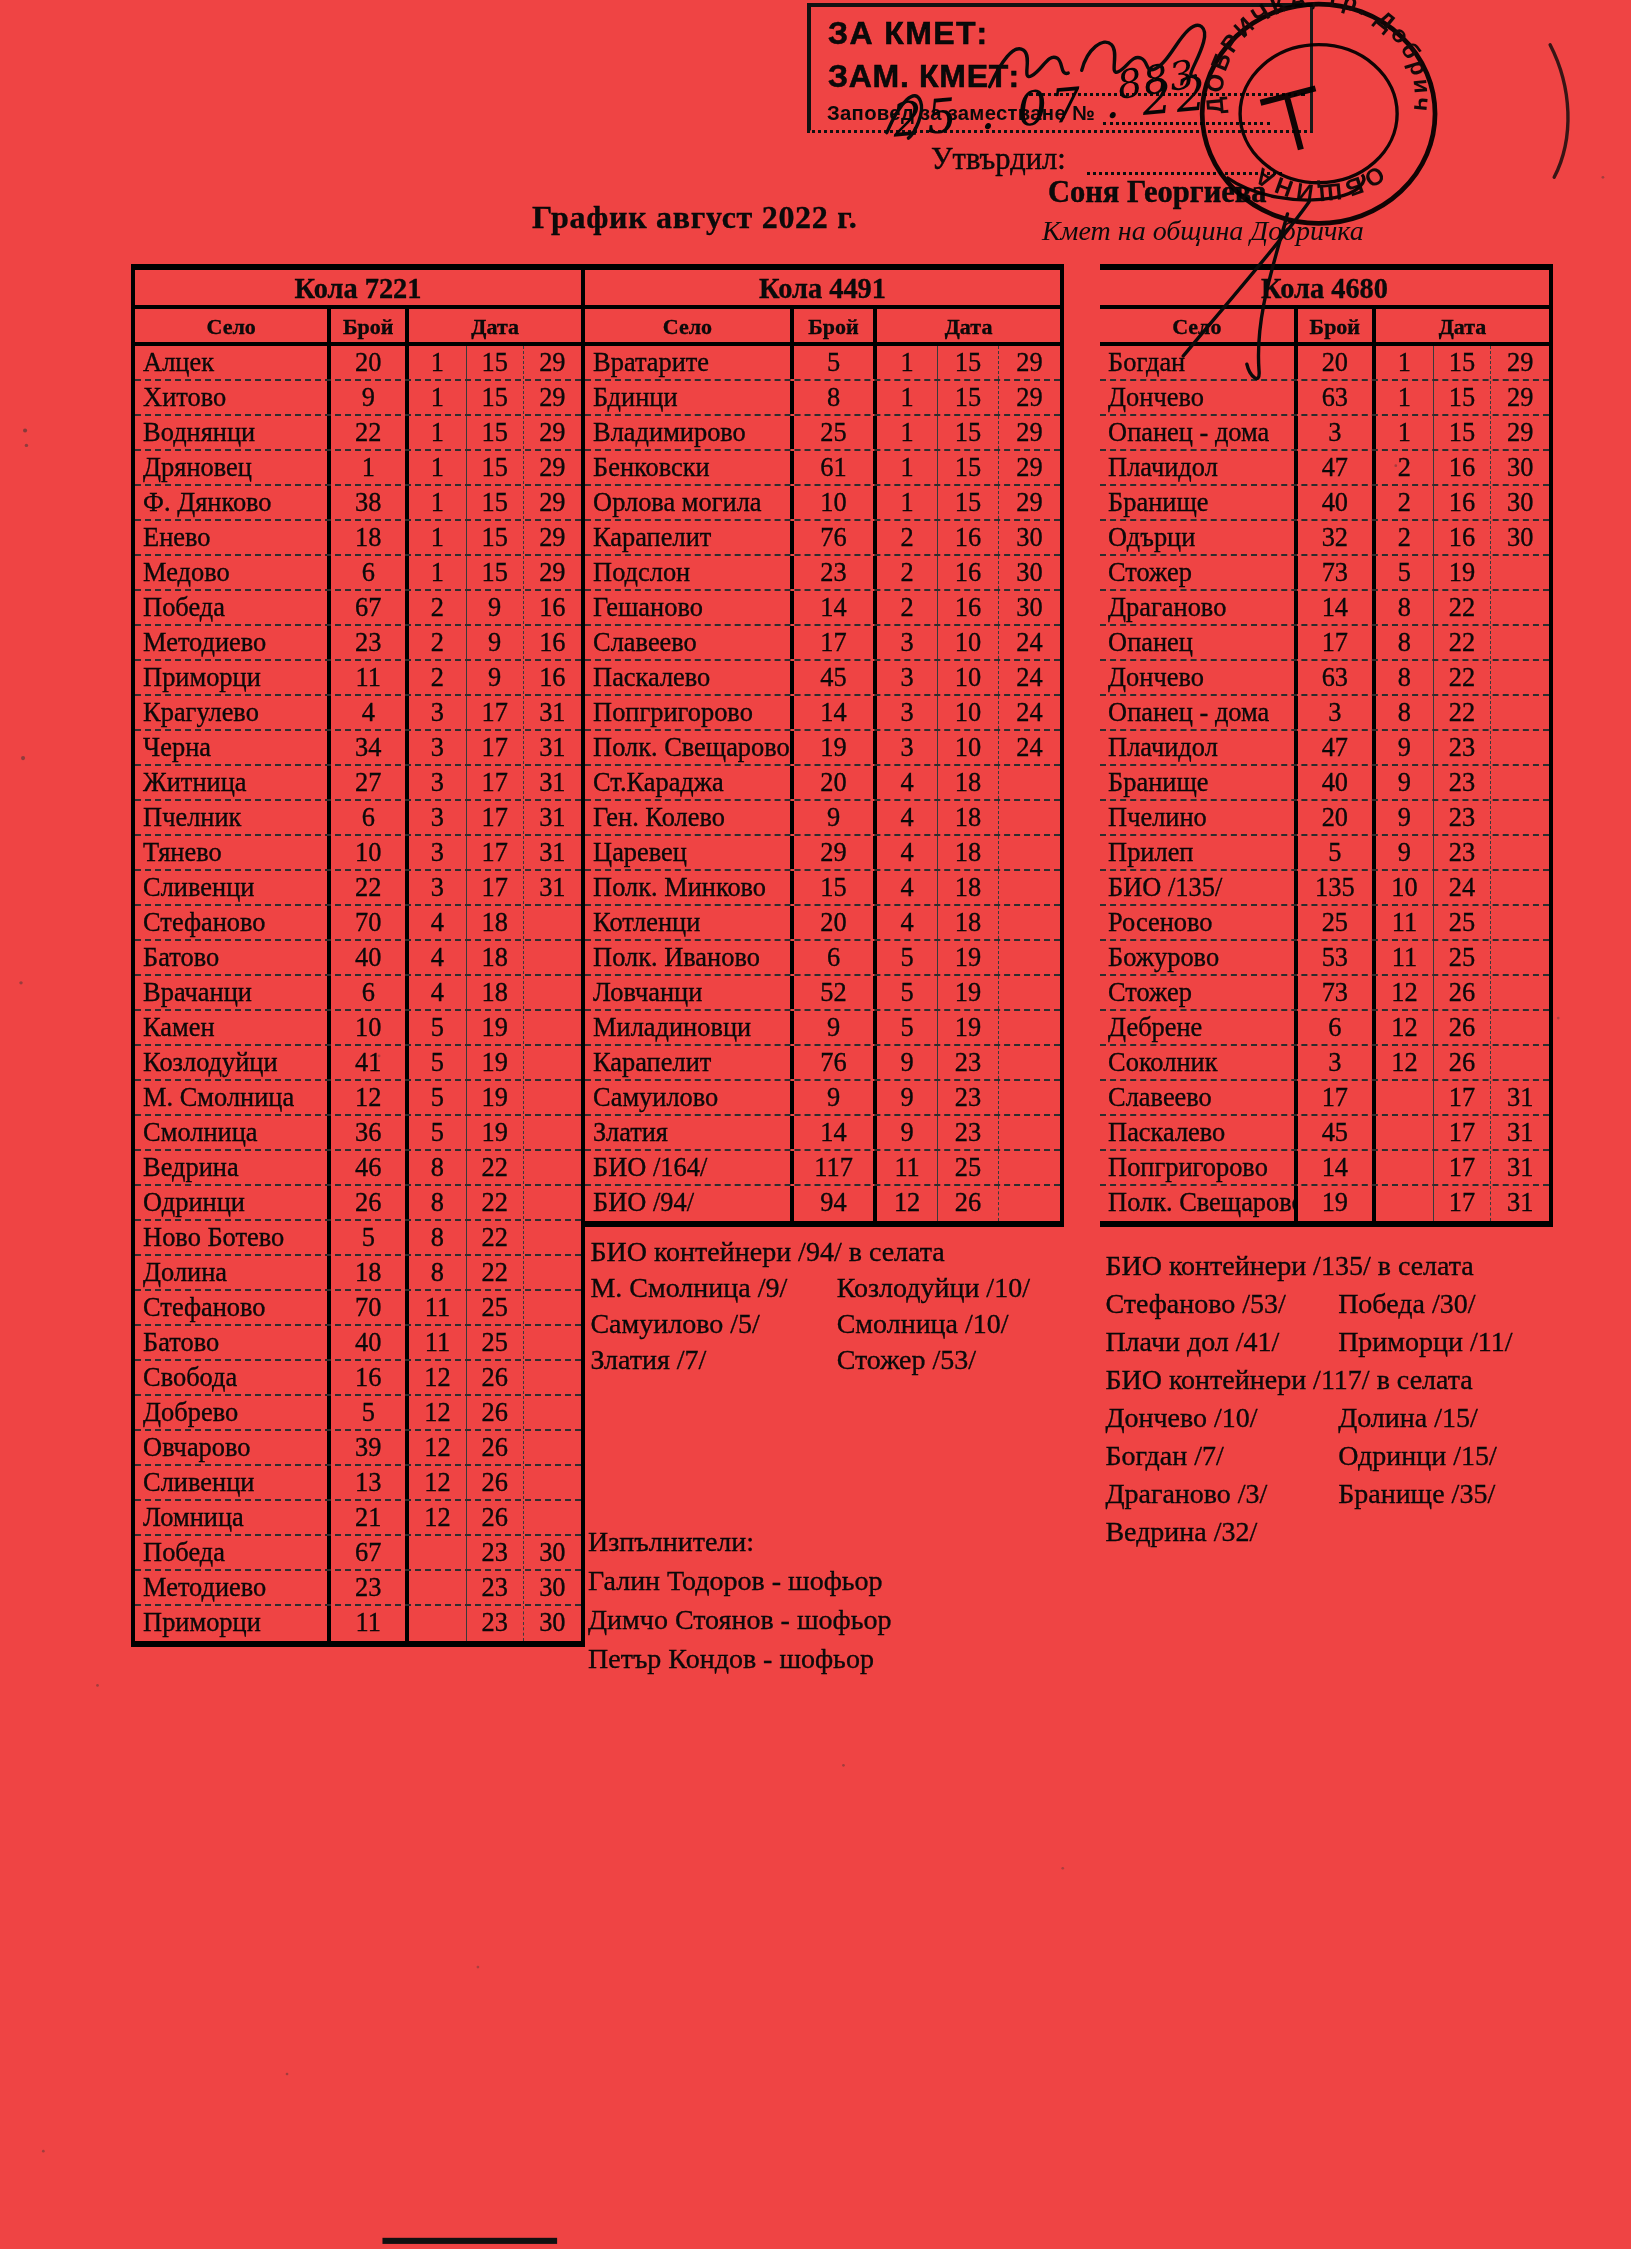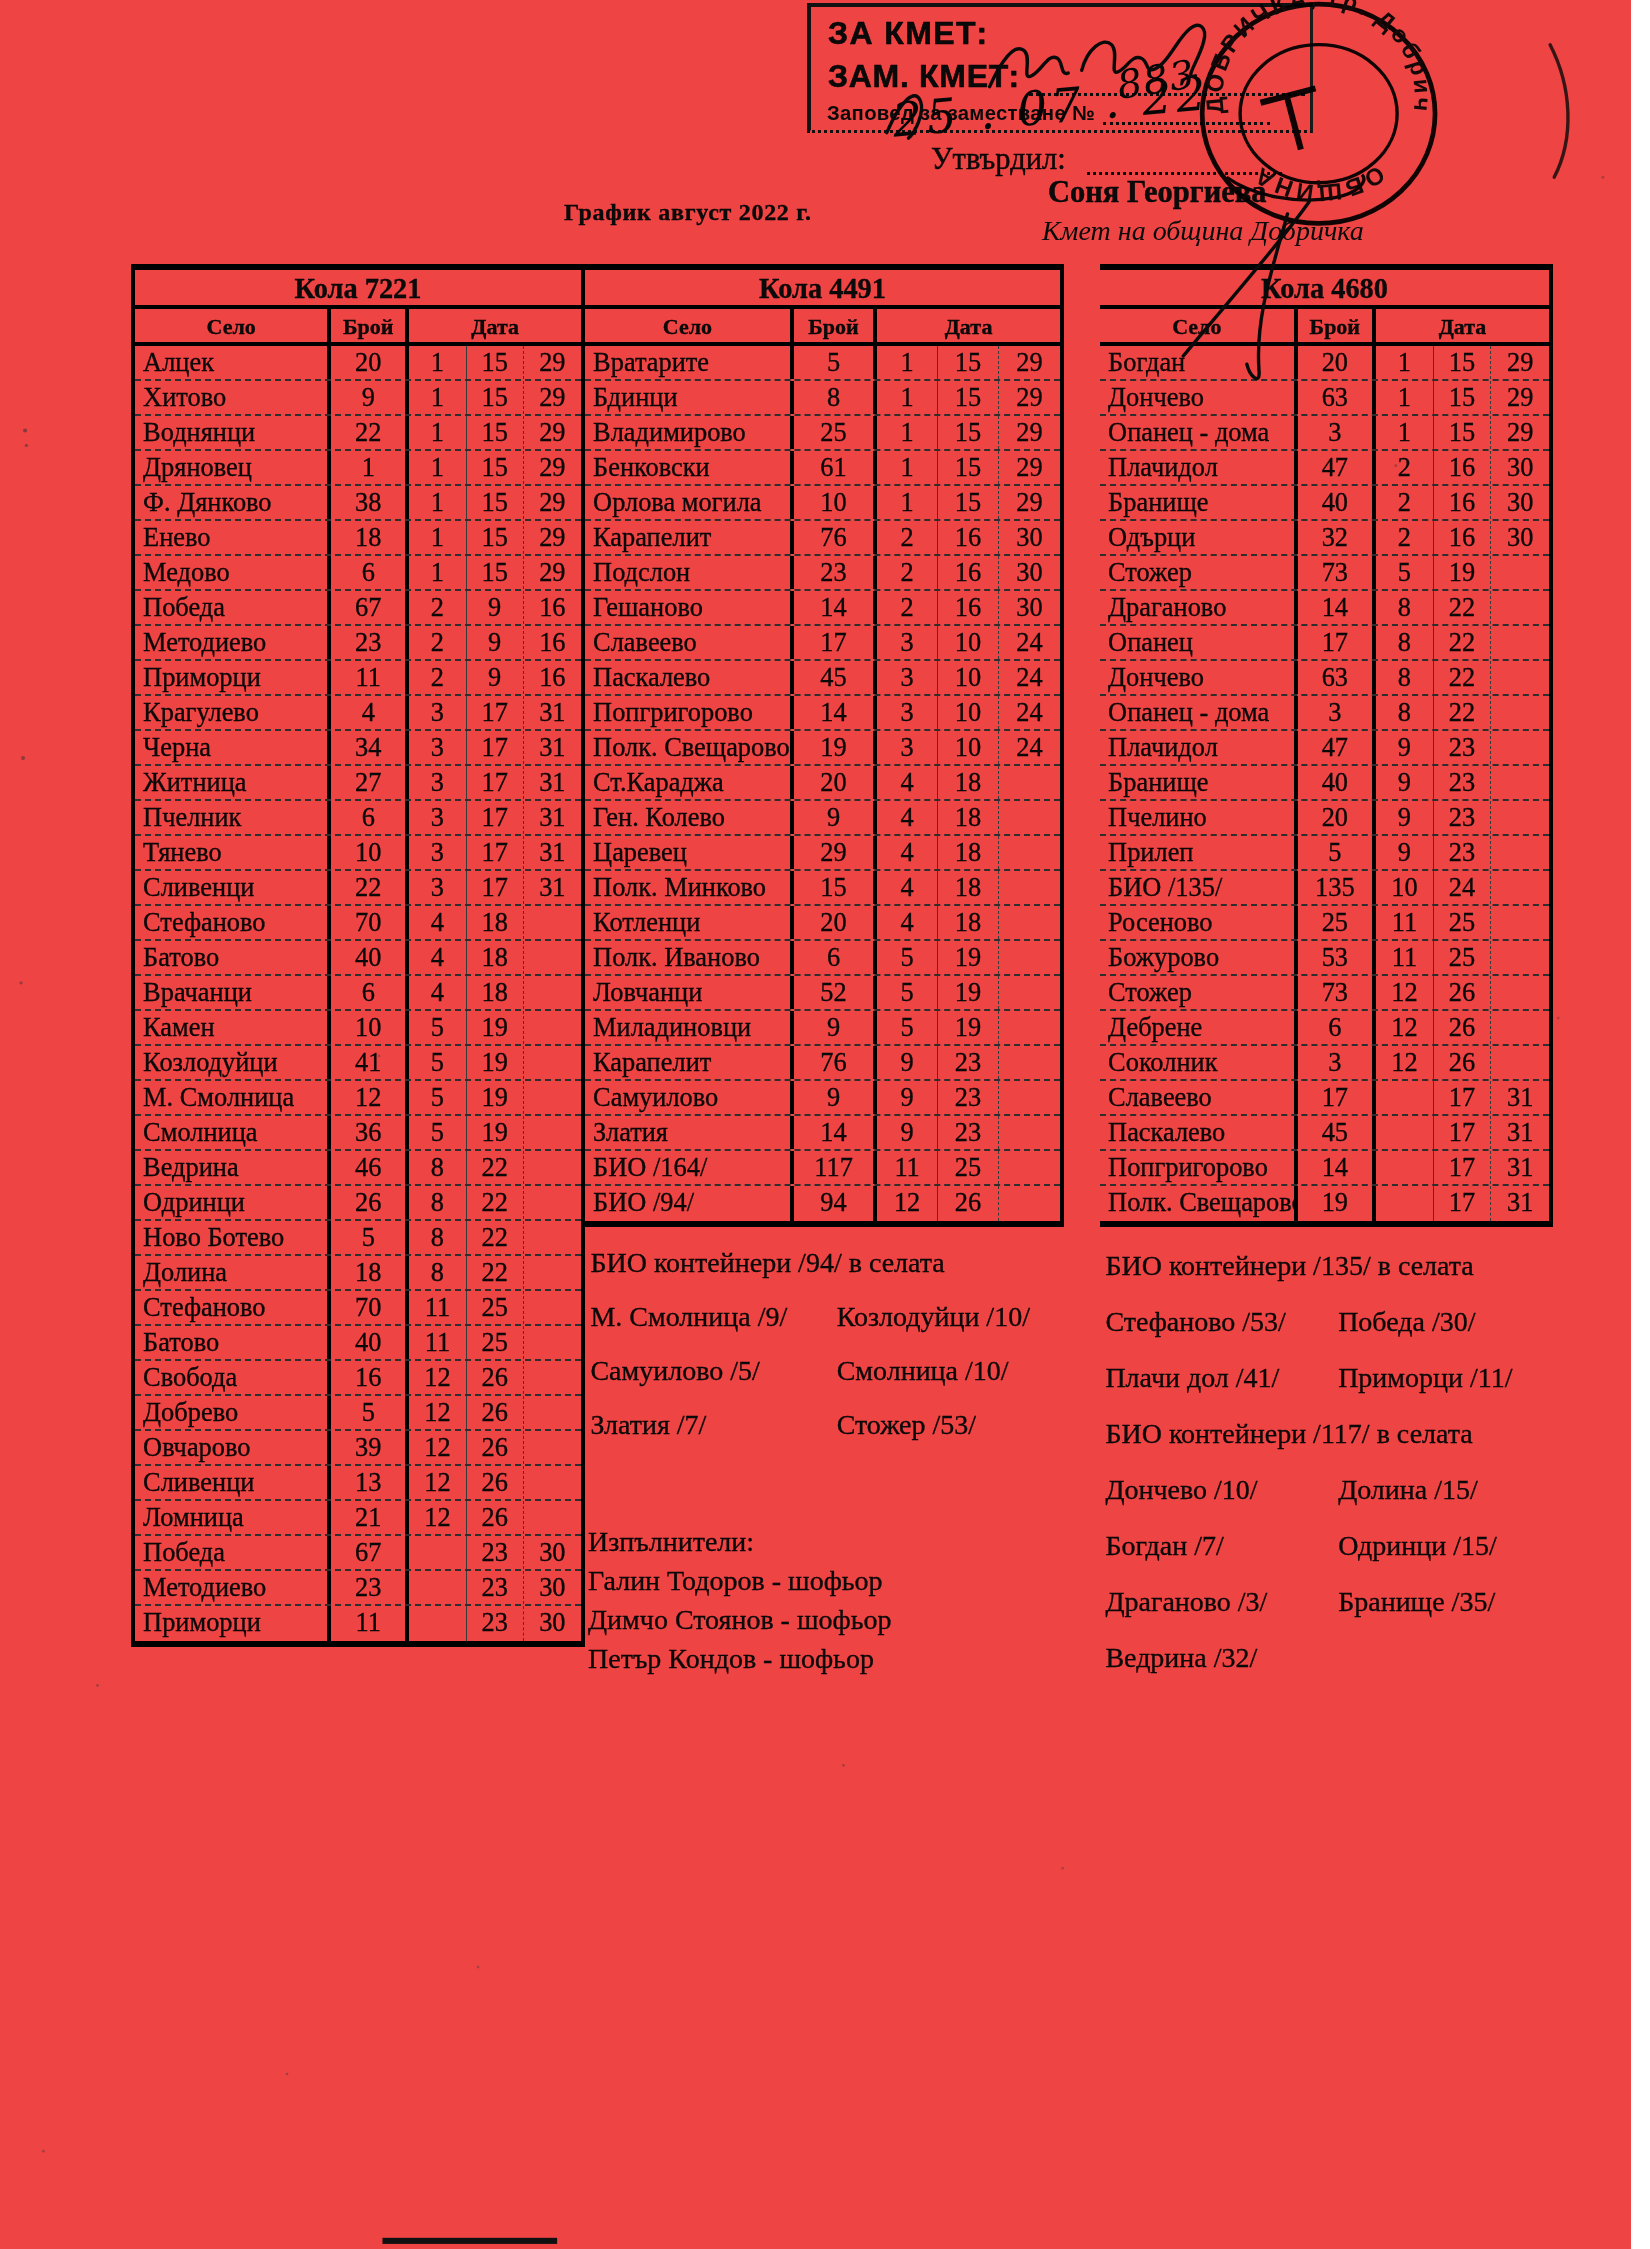--- a/index.html
+++ b/index.html
@@ -7,22 +7,22 @@
   .page {
     position: relative;
     width: 1631px; height: 2250px;
     background: #ef4444;
     font-family: "Liberation Serif", serif;
     color: #0b0b0b;
     overflow: hidden;
   }
   
   .doc-title {
-    position: absolute; left: 564px; top: 199px;
-    font-size: 24px; font-weight: bold; letter-spacing: 0.7px;
+    position: absolute; left: 532px; top: 199px;
+    font-size: 32px; font-weight: bold; letter-spacing: 0.7px;
     -webkit-text-stroke: 0.3px #000;
   }
   
   .approval-box {
     position: absolute; left: 807px; top: 2.7px; width: 506px; height: 130px;
     border-top: 4.1px solid #121212;
     border-left: 4.1px solid #121212;
     border-right: 3.4px solid #1a1a1a;
     border-bottom: 3.4px dotted #111;
   }
@@ -64,21 +64,21 @@
   .cell { line-height: 32.5px; font-size: 26.4px; overflow: hidden; white-space: nowrap; }
   .cell-village { padding-left: 8.1px; border-right: 4.7px solid #000; }
   .cell-count   { text-align: center; border-right: 4.7px solid #000; }
   .cell-d1 { text-align: center; border-right: 1.4px solid #3a3a3a; }
   .cell-d2 { text-align: center; border-right: 1.4px dashed #3a3a3a; }
   .cell-d3 { text-align: center; }
   
   .notes { padding-left: 5.4px; }
   .g2 .notes { margin-top: 6.8px; }
   .g3 .notes { margin-top: 20.3px; }
-  .note-line { line-height: 36px; font-size: 28px; margin-top: 18px; -webkit-text-stroke: 0.3px #000; }
+  .note-line { line-height: 36px; font-size: 28px; -webkit-text-stroke: 0.3px #000; }
   .g3 .note-line { line-height: 38px; }
   .note-line.two-col { display: grid; grid-template-columns: 52% 48%; }
   
   .executors { position: absolute; left: 588px; top: 1522px; font-size: 28px; line-height: 39px; -webkit-text-stroke: 0.3px #000; }
   
   .overlay { position: absolute; left: 0; top: 0; pointer-events: none; }
   .stamp-arc-text { font-family: "Liberation Sans", sans-serif; font-size: 35px; font-weight: bold; letter-spacing: 4px; fill: #050505; }
 </style>
 </head>
 <body>

